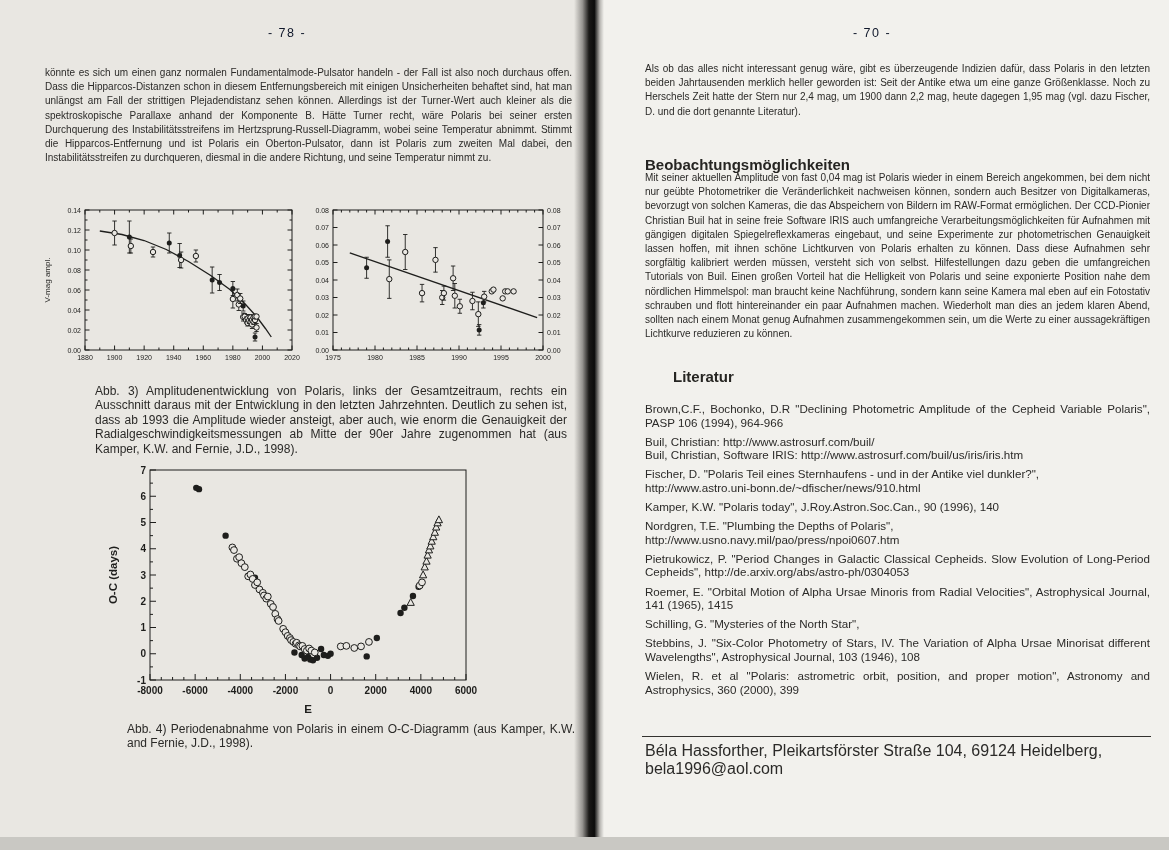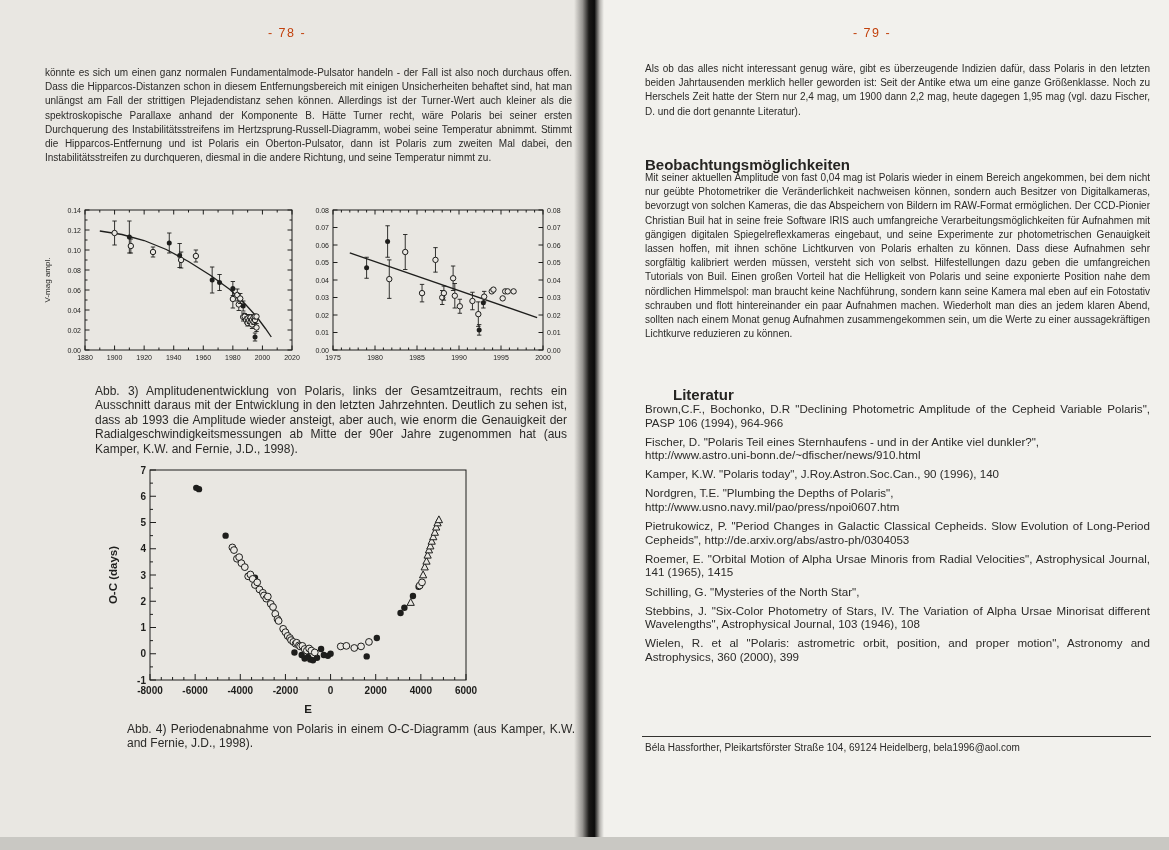--- a/index.html
+++ b/index.html
@@ -5,29 +5,29 @@
   html,body{margin:0;padding:0;background:#777;}
   #canvas{position:relative;width:1169px;height:850px;overflow:hidden;
           font-family:"Liberation Sans",sans-serif;color:#272624;background:#e9e7e2;}
   .page{position:absolute;top:0;height:850px;}
   .page-left{left:0;width:583px;background:#e9e7e2;}
   .page-right{left:600px;width:569px;background:#f2f1ed;}
   .seam{position:absolute;left:574px;top:0;width:30px;height:850px;z-index:5;
         background:linear-gradient(90deg, rgba(60,58,54,0) 0%, rgba(50,48,45,0.45) 28%,
         #1a1917 50%, #0c0c0b 68%, rgba(80,78,74,0.4) 85%, rgba(242,241,237,0) 100%);}
   .bottom-strip{position:absolute;left:0;bottom:0;width:1169px;height:13px;background:#c9c8c3;z-index:6;}
-  .pagenum{position:absolute;width:110px;text-align:center;font-size:12.5px;letter-spacing:1.5px;color:#c2410c;}
+  .pagenum{position:absolute;width:110px;text-align:center;font-size:12.5px;letter-spacing:1.5px;color:#0f172a;}
   .body-text{position:absolute;font-size:10px;line-height:14.2px;text-align:justify;color:#2b2a28;}
   .heading{position:absolute;font-size:15px;font-weight:bold;color:#262522;}
   .caption{position:absolute;font-size:12px;line-height:14.4px;text-align:justify;color:#2b2a28;}
   .refs{position:absolute;font-size:11.6px;color:#2b2a28;}
   .ref{margin-bottom:5.5px;}
   .ref div{line-height:13.6px;text-align:justify;}
   .footer-rule{position:absolute;border-top:1.3px solid #33322f;}
-  .footer-text{position:absolute;font-size:10px;color:#2b2a28;}
+  .footer-text{position:absolute;font-size:16px;color:#2b2a28;}
   svg.chart{position:absolute;overflow:visible;}
 </style>
 </head>
 <body>
 
 <div id="canvas">
 
   <div class="page page-left">
     <div class="pagenum" style="left:232px;top:26px;">- 78 -</div>
 
@@ -561,33 +561,37 @@
         <path d="M334.56 61.02499999999999 L338.16 67.82499999999999 L330.96 67.82499999999999 Z" fill="#e9e7e2" stroke="#1e1e1c" stroke-width="1"></path>
         <path d="M335.9142857142857 57.87500000000001 L339.51428571428573 64.67500000000001 L332.3142857142857 64.67500000000001 Z" fill="#e9e7e2" stroke="#1e1e1c" stroke-width="1"></path>
         <text x="14" y="117" text-anchor="middle" font-size="11.5" font-weight="bold" fill="#1e1e1c" font-family="&quot;Liberation Sans&quot;,sans-serif" transform="rotate(-90 14 117)">O-C (days)</text>
         <text x="205" y="255" text-anchor="middle" font-size="11.5" font-weight="bold" fill="#1e1e1c" font-family="&quot;Liberation Sans&quot;,sans-serif">E</text>
       </svg>
 
     <div class="caption" style="left:95px;top:722px;width:448px;margin-left:32px;">Abb. 4) Periodenabnahme von Polaris in einem O-C-Diagramm (aus Kamper, K.W. and Fernie, J.D., 1998).</div>
   </div>
 
   <div class="page page-right">
-    <div class="pagenum" style="left:217px;top:26px;">- 79 -</div>
+    <div class="pagenum" style="left:217px;top:26px;">- 70 -</div>
 
     <div class="body-text" style="left:45px;top:62px;width:505px;">Als ob das alles nicht interessant genug wäre, gibt es überzeugende Indizien dafür, dass Polaris in den letzten beiden Jahrtausenden merklich heller geworden ist: Seit der Antike etwa um eine ganze Größenklasse. Noch zu Herschels Zeit hatte der Stern nur 2,4 mag, um 1900 dann 2,2 mag, heute dagegen 1,95 mag (vgl. dazu Fischer, D. und die dort genannte Literatur).</div>
 
     <div class="heading" style="left:45px;top:156px;">Beobachtungsmöglichkeiten</div>
 
     <div class="body-text" style="left:45px;top:171px;width:505px;">Mit seiner aktuellen Amplitude von fast 0,04 mag ist Polaris wieder in einem Bereich angekommen, bei dem nicht nur geübte Photometriker die Veränderlichkeit nachweisen können, sondern auch Besitzer von Digitalkameras, bevorzugt von solchen Kameras, die das Abspeichern von Bildern im RAW-Format ermöglichen. Der CCD-Pionier Christian Buil hat in seine freie Software IRIS auch umfangreiche Verarbeitungsmöglichkeiten für Aufnahmen mit gängigen digitalen Spiegelreflexkameras eingebaut, und seine Experimente zur photometrischen Genauigkeit lassen hoffen, mit ihnen schöne Lichtkurven von Polaris erhalten zu können. Dass diese Aufnahmen sehr sorgfältig kalibriert werden müssen, versteht sich von selbst. Hilfestellungen dazu geben die umfangreichen Tutorials von Buil. Einen großen Vorteil hat die Helligkeit von Polaris und seine exponierte Position nahe dem nördlichen Himmelspol: man braucht keine Nachführung, sondern kann seine Kamera mal eben auf ein Fotostativ schrauben und flott hintereinander ein paar Aufnahmen machen. Wiederholt man dies an jedem klaren Abend, sollten nach einem Monat genug Aufnahmen zusammengekommen sein, um die Werte zu einer aussagekräftigen Lichtkurve reduzieren zu können.</div>
 
-    <div class="heading" style="left:45px;top:386px;padding-left:28px;">Literatur</div>
+    <div class="heading" style="left:45px;top:368px;padding-left:28px;">Literatur</div>
 
     <div class="refs" style="left:45px;top:402px;width:505px;">
         <div class="ref">
           <div>Brown,C.F., Bochonko, D.R "Declining Photometric Amplitude of the Cepheid Variable Polaris", PASP 106 (1994), 964-966</div>
+        </div>
+        <div class="ref">
+          <div>Buil, Christian: http://www.astrosurf.com/buil/</div>
+          <div>Buil, Christian, Software IRIS: http://www.astrosurf.com/buil/us/iris/iris.htm</div>
         </div>
         <div class="ref">
           <div>Fischer, D. "Polaris Teil eines Sternhaufens - und in der Antike viel dunkler?",</div>
           <div>http://www.astro.uni-bonn.de/~dfischer/news/910.html</div>
         </div>
         <div class="ref">
           <div>Kamper, K.W. "Polaris today", J.Roy.Astron.Soc.Can., 90 (1996), 140</div>
         </div>
         <div class="ref">
           <div>Nordgren, T.E. "Plumbing the Depths of Polaris",</div>

